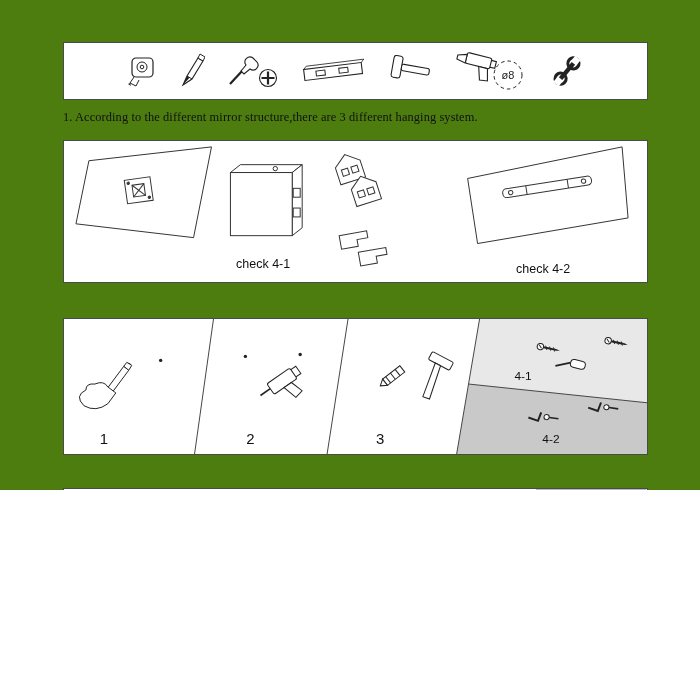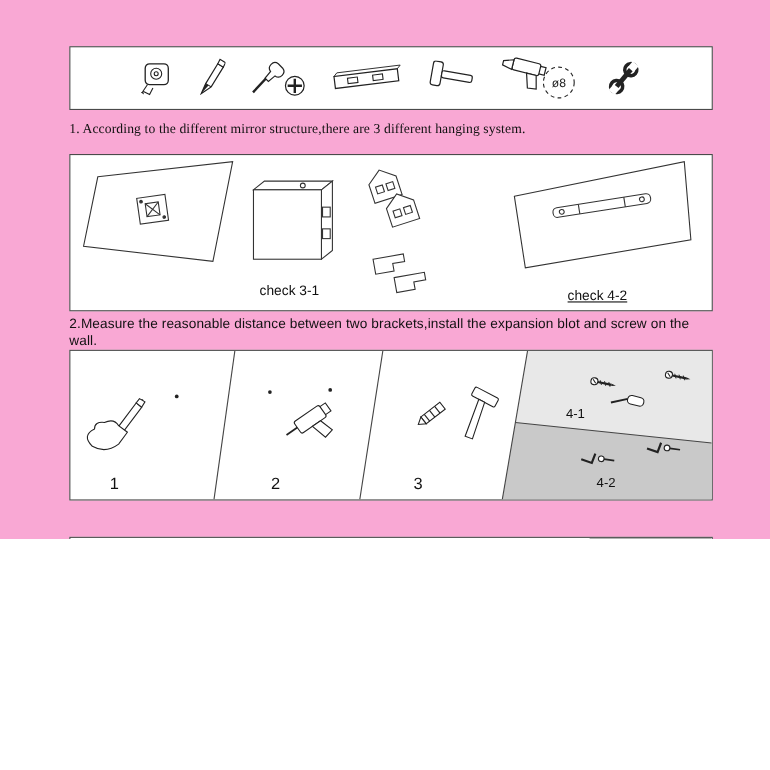--- a/index.html
+++ b/index.html
@@ -1,16 +1,16 @@
 <!DOCTYPE html>
 <html><head>
 <meta charset="utf-8">
 <style>
   html,body{margin:0;padding:0;background:#fff;}
-  .page{position:relative;width:700px;height:490px;background:#f9a8d4;overflow:hidden;
+  .page{position:relative;width:700px;height:490px;background:#4d7c0f;overflow:hidden;
         font-family:"Liberation Sans","DejaVu Sans",sans-serif;color:#111;}
   .box{position:absolute;left:63px;width:585px;border:1px solid #4a4a4a;background:#fff;box-sizing:border-box;}
   .fill-abs{position:absolute;left:0;top:0;width:100%;height:100%;}
   .step-text{position:absolute;left:63px;width:592px;font-size:12.4px;line-height:1.25;margin:0;letter-spacing:0.1px;}
   .tools-row{position:absolute;inset:0;display:flex;align-items:center;justify-content:center;gap:22px;}
   .check-label{position:absolute;font-size:12.5px;color:#111;}
   .num{font-size:15px;fill:#111;font-family:"Liberation Sans","DejaVu Sans",sans-serif;}
   .band-label{font-size:12px;fill:#111;font-family:"Liberation Sans","DejaVu Sans",sans-serif;}
   .diam{font-size:11px;fill:#222;font-family:"Liberation Sans","DejaVu Sans",sans-serif;}
   .ln-label{position:absolute;width:14px;text-align:center;font-size:10.5px;line-height:1.15;color:#111;}
@@ -132,25 +132,24 @@
         <polygon points="405,38 560,6 566,78 415,104"></polygon>
         <g transform="rotate(-9 485 48)">
           <rect x="440" y="42" width="90" height="9" rx="4"></rect>
           <circle cx="448" cy="46.5" r="2.2"></circle>
           <circle cx="522" cy="46.5" r="2.2"></circle>
           <line x1="464" y1="42" x2="464" y2="51"></line>
           <line x1="506" y1="42" x2="506" y2="51"></line>
         </g>
       </g>
     </svg>
-    <div class="check-label" style="left:172px;top:116px;">check 3-1</div>
-    <div class="check-label" style="left:452px;top:121px;text-decoration:underline;">check 4-2</div>
-  </div>
-
-  <p class="step-text" style="top:287px;">2.Measure the reasonable distance between two brackets,install the expansion blot and screw on the wall.</p>
+    <div class="check-label" style="left:172px;top:116px;">check 4-1</div>
+    <div class="check-label" style="left:452px;top:121px;">check 4-2</div>
+  </div>
+
 
   <div class="box" style="top:318px;height:137px;">
     <svg class="fill-abs" viewBox="0 0 585 137" preserveAspectRatio="none">
       <polygon points="417,0 585,0 585,85 406,66" fill="#e8e8e8"></polygon>
       <polygon points="406,66 585,85 585,137 394,137" fill="#c9c9c9"></polygon>
       <g stroke="#444" stroke-width="1">
         <line x1="150" y1="0" x2="131" y2="137"></line>
         <line x1="285" y1="0" x2="264" y2="137"></line>
         <line x1="417" y1="0" x2="394" y2="137"></line>
         <line x1="406" y1="66" x2="585" y2="85"></line>

